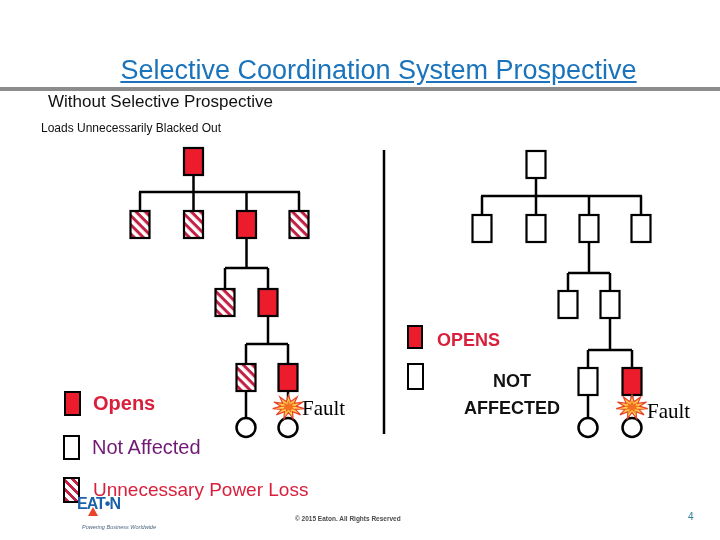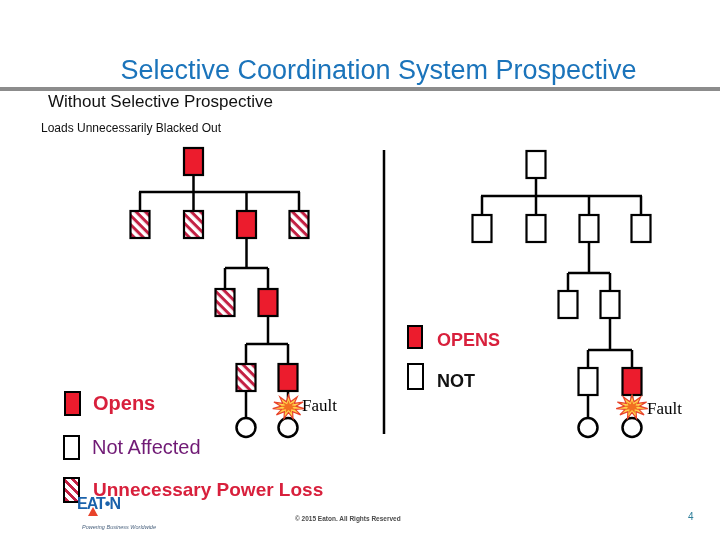--- a/index.html
+++ b/index.html
@@ -1,43 +1,43 @@
 <!DOCTYPE html>
 <html><head>
 <meta charset="utf-8">
 <style>
   html,body{margin:0;padding:0;}
   body{width:720px;height:540px;overflow:hidden;background:#ffffff;
        font-family:"Liberation Sans",sans-serif;position:relative;}
   .abs{position:absolute;white-space:nowrap;}
 
   .title{left:0;right:0;top:55px;text-align:center;font-size:27px;color:#1B74BB;
-         padding-left:37px;}
+         padding-left:37px;text-decoration:underline;}
   .rule{left:0;top:87px;width:720px;height:4px;background:#8C8C8C;}
   .sub1{left:48px;top:92px;font-size:17px;color:#111;}
   .sub2{left:41px;top:121px;font-size:12px;color:#111;}
 
   .swatch{position:absolute;border:2px solid #000;background:#fff;box-sizing:border-box;}
   .swatch.red{background:#EC1C2D;}
   .swatch.hatch{background:repeating-linear-gradient(45deg,#C32043 0 3px,#ffffff 3px 6.5px);}
 
   .lg-opens-box{left:64px;top:391px;width:17px;height:25px;}
   .lg-opens-label{left:93px;top:392px;font-size:20px;font-weight:bold;color:#D8203C;}
   .lg-na-box{left:63px;top:435px;width:17px;height:25px;}
   .lg-na-label{left:92px;top:436px;font-size:20px;color:#701a75;}
   .lg-loss-box{left:63px;top:477px;width:17px;height:26px;}
-  .lg-loss-label{left:93px;top:479px;font-size:19px;font-weight:bold;color:#D8203C;}
+  .lg-loss-label{left:93px;top:479px;font-size:19px;font-weight:normal;color:#D8203C;}
 
   .rg-opens-box{left:407px;top:325px;width:16px;height:24px;}
   .rg-opens-label{left:437px;top:330px;font-size:18px;font-weight:bold;color:#D8203C;}
   .rg-na-box{left:407px;top:363px;width:17px;height:27px;}
   .rg-na-label{left:437px;top:368px;font-size:18px;font-weight:bold;color:#111;
-               line-height:27px;white-space:normal;width:150px;}
+               line-height:27px;white-space:normal;width:150px;text-align:center;}
 
-  .fault-label{font-family:"Liberation Serif",serif;font-size:17px;color:#000;text-align:center;}
+  .fault-label{font-family:"Liberation Serif",serif;font-size:21px;color:#000;text-align:center;}
   .fault-left{left:302px;top:396px;}
   .fault-right{left:647px;top:399px;}
 
   svg.diagram{position:absolute;left:0;top:0;width:720px;height:540px;}
 
   .eaton-logo{left:77px;top:495px;font-size:16px;font-weight:bold;color:#1B62AB;
               letter-spacing:-1px;}
   .eaton-tri{left:88px;top:507px;width:0;height:0;border-left:5px solid transparent;
              border-right:5px solid transparent;border-bottom:9px solid #E8432B;}
   .tagline{left:82px;top:524px;font-size:5.5px;font-style:italic;color:#4a627e;}
@@ -126,21 +126,21 @@
 <div class="abs lg-opens-label">Opens</div>
 <div class="swatch lg-na-box"></div>
 <div class="abs lg-na-label">Not Affected</div>
 <div class="swatch hatch lg-loss-box"></div>
 <div class="abs lg-loss-label">Unnecessary Power Loss</div>
 
 <div class="swatch red rg-opens-box"></div>
 <div class="abs rg-opens-label">OPENS</div>
 <div class="swatch rg-na-box"></div>
 <div class="abs rg-na-label"><span>NOT</span><br>
-  </div>
+  <span>AFFECTED</span></div>
 
 <div class="abs fault-label fault-left">Fault</div>
 <div class="abs fault-label fault-right">Fault</div>
 
 <div class="abs eaton-logo">EAT•N</div>
 <div class="abs eaton-tri"></div>
 <div class="abs tagline">Powering Business Worldwide</div>
 <div class="abs copyright">© 2015 Eaton. All Rights Reserved</div>
 <div class="abs pagenum">4</div>
 

